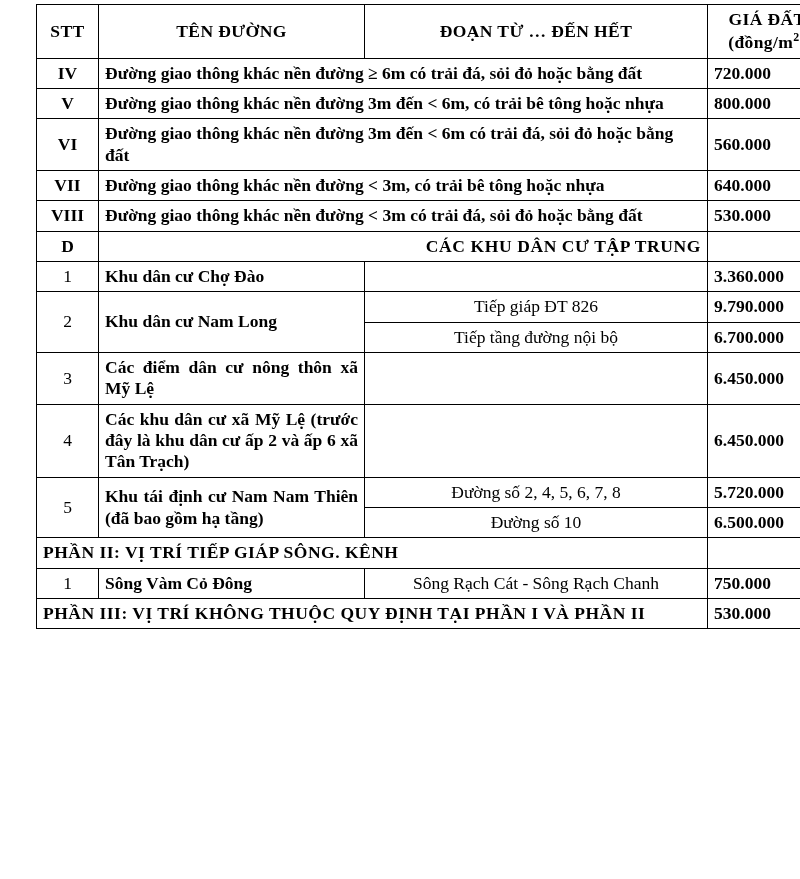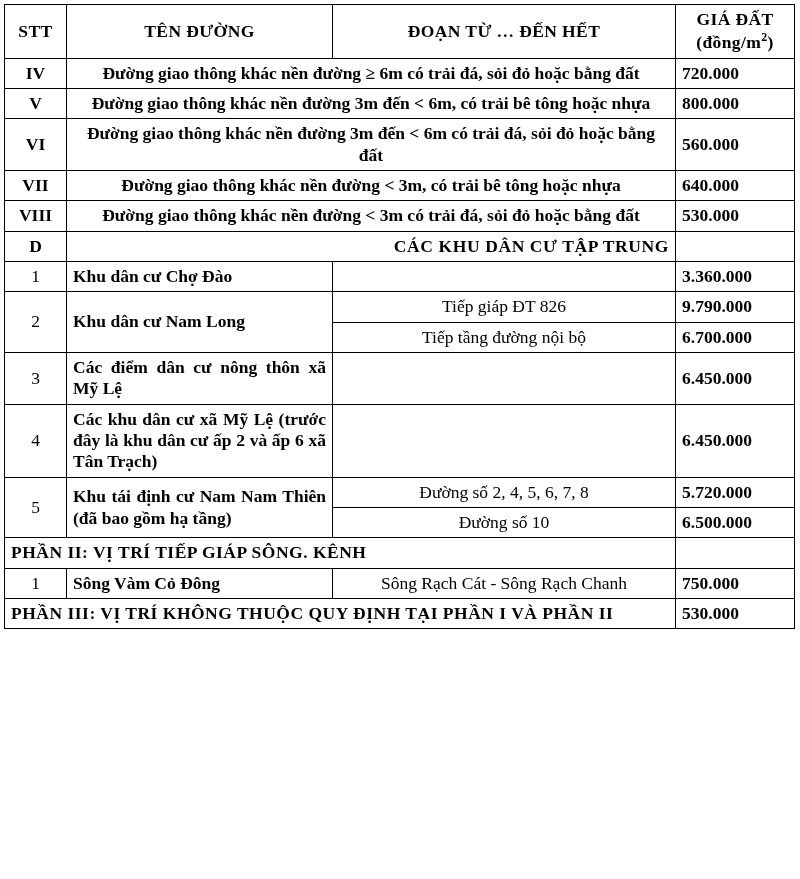--- a/index.html
+++ b/index.html
@@ -13,20 +13,21 @@
     font-family: "Liberation Serif", "DejaVu Serif", serif;
     color: #000000;
     overflow: hidden;
   }
 
   .sheet {
     width: 672px;
     height: 879px;
     box-sizing: border-box;
     padding: 4px 6px 4px 4px;
+    margin-left: 32px;
   }
 
   table.price-table {
     width: 790px;
     border-collapse: collapse;
     table-layout: fixed;
     border: 1.6px solid #000;
   }
 
   table.price-table td,
@@ -60,21 +61,21 @@
   .stt-cell {
     text-align: center;
     font-weight: bold;
     font-size: 18px;
   }
   .stt-cell.plain {
     font-weight: normal;
   }
   .desc-bold {
     font-weight: bold;
-    text-align: center;
+    text-align: left;
   }
   .price-cell {
     text-align: left;
     font-weight: bold;
     font-size: 17.5px;
   }
 
   
   .group-title {
     font-weight: bold;

